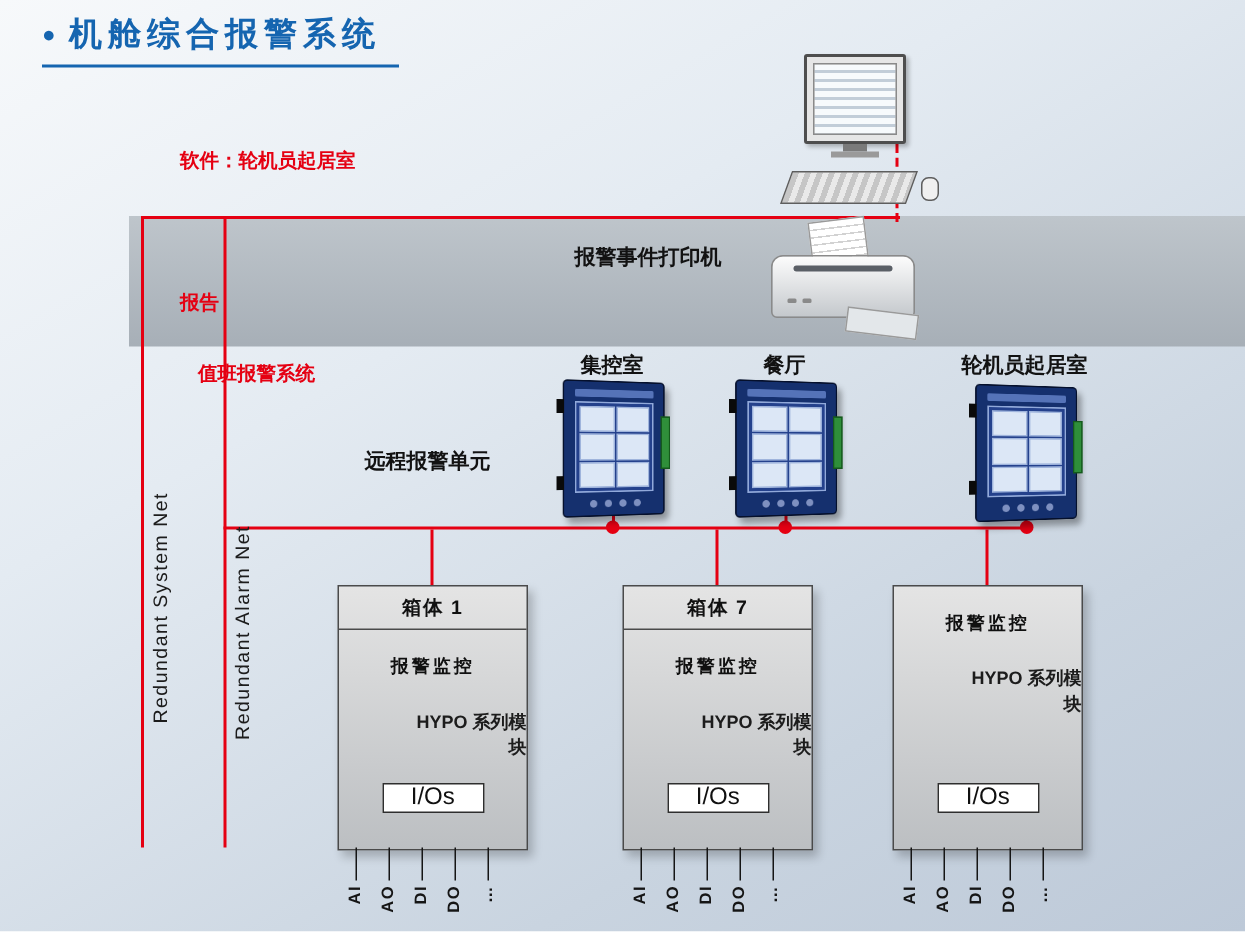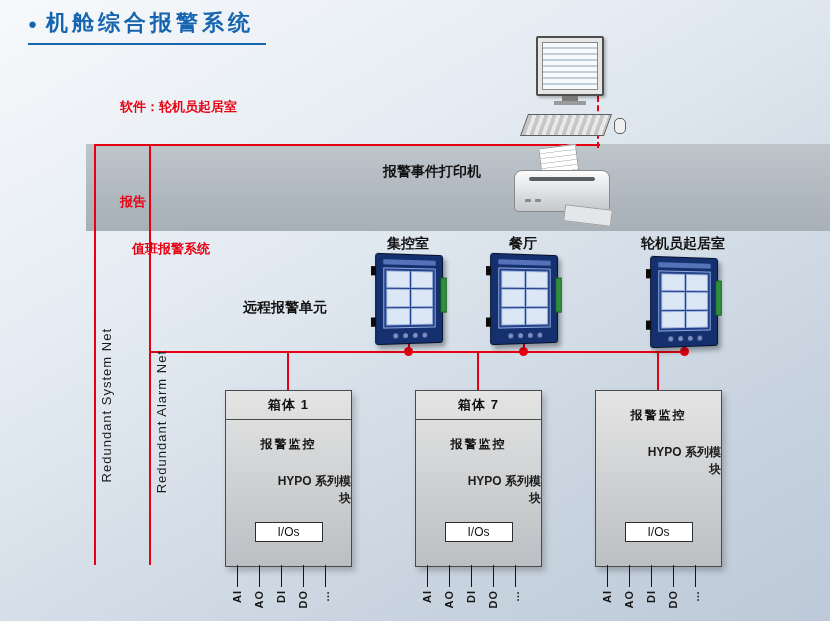--- a/index.html
+++ b/index.html
@@ -54,21 +54,21 @@
   .panel-conn{position:absolute;right:-5px;top:22px;width:5px;height:34px;background:#2f8f3a;border:1px solid #145a1c;}
   .panel-tab{position:absolute;left:-5px;width:5px;height:9px;background:#0a0a0a;}
   
   .cabinet{position:absolute;top:390px;width:125px;height:175px;border:1px solid #4a4a4a;
     background:linear-gradient(180deg,#e4e4e4,#bcbfc2);box-shadow:3px 4px 6px rgba(0,0,0,.22);z-index:4;}
   .cab-header{height:28px;border-bottom:1px solid #4a4a4a;display:flex;align-items:center;justify-content:center;
     font-size:13px;font-weight:bold;color:#101010;letter-spacing:1px;}
   .cab-function{margin-top:16px;text-align:center;font-size:12px;font-weight:bold;color:#101010;letter-spacing:2px;}
   .cab-module{margin-top:20px;text-align:right;font-size:12px;font-weight:bold;color:#1c1c1c;margin-left:48px;}
   .cab-io{position:absolute;left:50%;transform:translateX(-50%);bottom:24px;width:66px;height:18px;background:#fff;
-    border:1px solid #2e2e2e;display:flex;align-items:center;justify-content:center;font-size:12px;color:#101010;}
+    border:1px solid #2e2e2e;display:flex;align-items:center;justify-content:center;font-size:16px;color:#101010;}
   
   .pin{position:absolute;top:565px;width:14px;display:flex;flex-direction:column;align-items:center;z-index:4;}
   .pin-line{width:1px;height:22px;background:#151515;}
   .pin-label{margin-top:3px;font-size:11px;font-weight:bold;color:#151515;writing-mode:vertical-rl;
     transform:rotate(180deg);letter-spacing:1px;}
 </style>
 </head>
 <body>
 
 <div class="stage">

